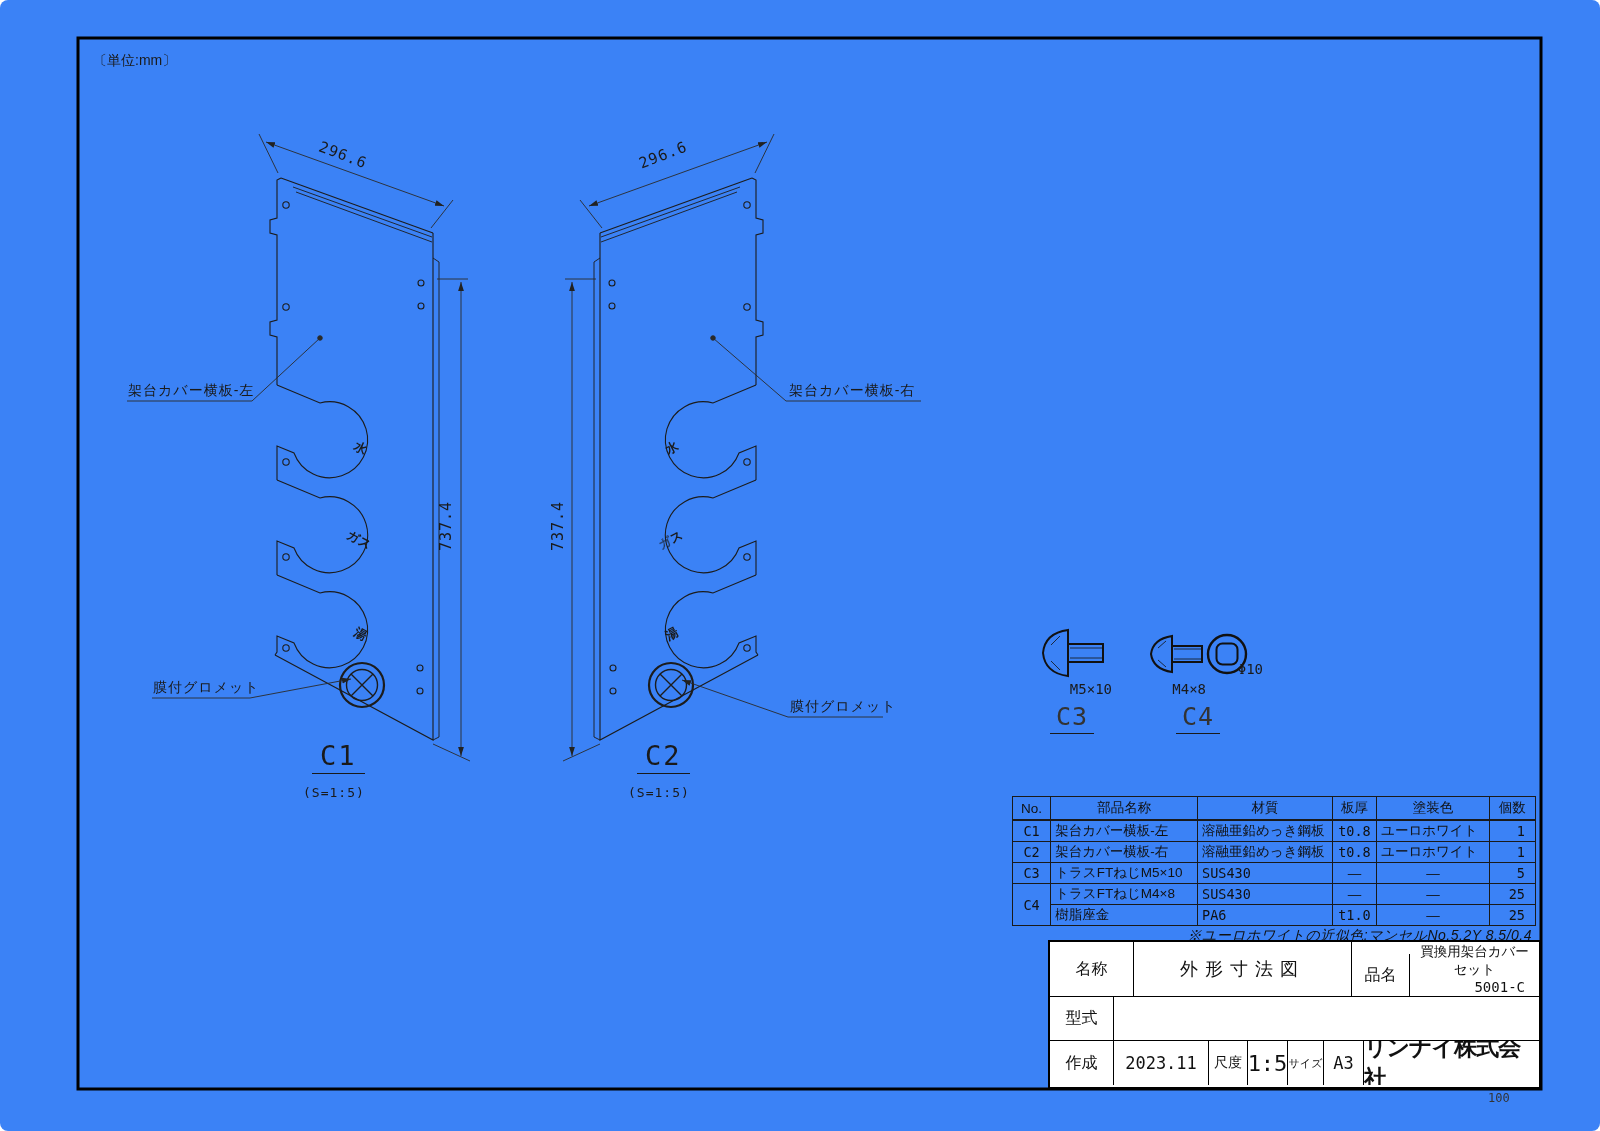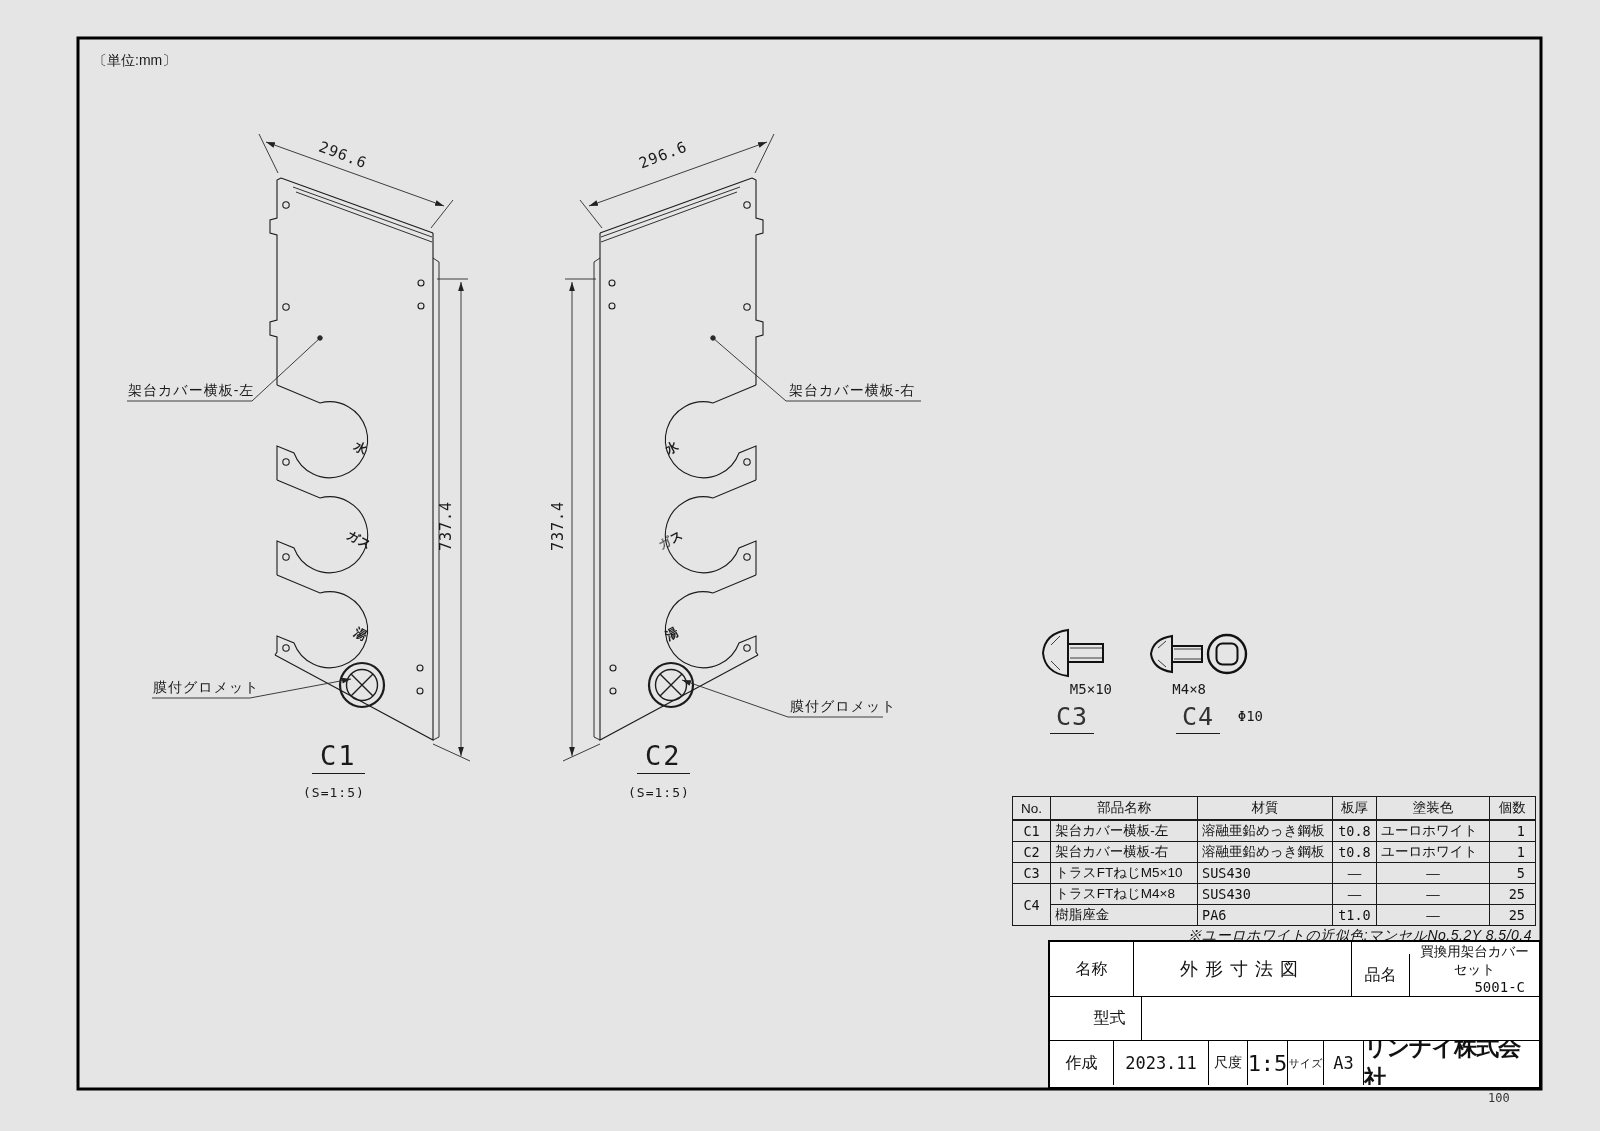--- a/index.html
+++ b/index.html
@@ -1,17 +1,17 @@
 <!DOCTYPE html>
 <html><head>
 <meta charset="utf-8">
 <style>
   html,body{margin:0;padding:0;background:#ffffff;}
-  #page{position:relative;width:1600px;height:1131px;background:#e5e5e5;overflow:hidden;
-        font-family:"Liberation Sans",sans-serif;color:#111;}
+  #page{position:relative;width:1600px;height:1131px;background:#3b82f6;overflow:hidden;
+        font-family:"Liberation Sans",sans-serif;color:#111;border-radius:8px;}
   svg.bg{position:absolute;left:0;top:0;}
   .txt{position:absolute;white-space:nowrap;color:#1a1a1a;}
   .mono{font-family:"DejaVu Sans Mono",monospace;}
   .rot{transform-origin:center center;}
   
   .dim{font-size:15px;letter-spacing:1px;}
   .port{font-size:12.5px;font-weight:600;}
   .viewname{font-size:27px;letter-spacing:2px;border-bottom:1.6px solid #1a1a1a;padding:0 8px 2px 8px;}
   .viewscale{font-size:13px;letter-spacing:1px;}
   .calloutlbl{font-size:14px;letter-spacing:1px;}
@@ -28,21 +28,21 @@
   .c-right{text-align:right;padding-right:10px !important;}
   #note{position:absolute;left:1100px;top:927px;width:432px;text-align:right;font-size:14px;letter-spacing:0.5px;font-style:italic;}
   
   #title-block{position:absolute;left:1048px;top:940px;width:493px;height:149px;
                border:2.6px solid #000;box-sizing:border-box;background:#fff;}
   #title-block .row{display:flex;box-sizing:border-box;}
   #title-block .cell{box-sizing:border-box;border-right:1.5px solid #000;display:flex;
                align-items:center;justify-content:center;overflow:hidden;}
   #title-block .cell.last{border-right:none;}
   #tb-row1{height:55px;border-bottom:1.5px solid #000;}
-  #tb-row2{height:44px;border-bottom:1.5px solid #000;padding-left:28px;}
+  #tb-row2{height:44px;border-bottom:1.5px solid #000;}
   #tb-row3{height:44px;justify-content:space-between;}
   .lbl{font-size:16px;}
   #page-num{position:absolute;left:1488px;top:1091px;font-size:12px;color:#333;}
 </style>
 </head>
 <body>
 
 <div id="page">
 
   <svg class="bg" width="1600" height="1131" viewBox="0 0 1600 1131">
@@ -146,21 +146,21 @@
   <div class="txt calloutlbl" style="left:789px;top:382px;">架台カバー横板-右</div>
   <div class="txt calloutlbl" style="left:790px;top:698px;">膜付グロメット</div>
   <div class="txt port rot" style="left:666px;top:440px;transform:rotate(-28deg);">水</div>
   <div class="txt port rot" style="left:658px;top:532px;transform:rotate(-28deg);">ガス</div>
   <div class="txt port rot" style="left:666px;top:626px;transform:rotate(-28deg);">湯</div>
   <div class="txt viewname mono" style="left:637px;top:740px;">C2</div>
   <div class="txt viewscale mono" style="left:628px;top:785px;">(S=1:5)</div>
 
   <div class="txt fastlbl mono" style="left:1038px;top:681px;width:74px;">M5×10</div>
   <div class="txt fastlbl mono" style="left:1142px;top:681px;width:64px;">M4×8</div>
-  <div class="txt fastlbl mono" style="left:1199px;top:708px;width:64px;">Φ10</div>
+  <div class="txt fastlbl mono" style="left:1199px;top:661px;width:64px;">Φ10</div>
   <div class="txt fastname mono" style="left:1050px;top:702px;">C3</div>
   <div class="txt fastname mono" style="left:1176px;top:702px;">C4</div>
 
   <table id="parts-table">
     <colgroup>
       <col style="width:38px">
         <col style="width:146px">
         <col style="width:134px">
       <col style="width:44px">
         <col style="width:112px">

